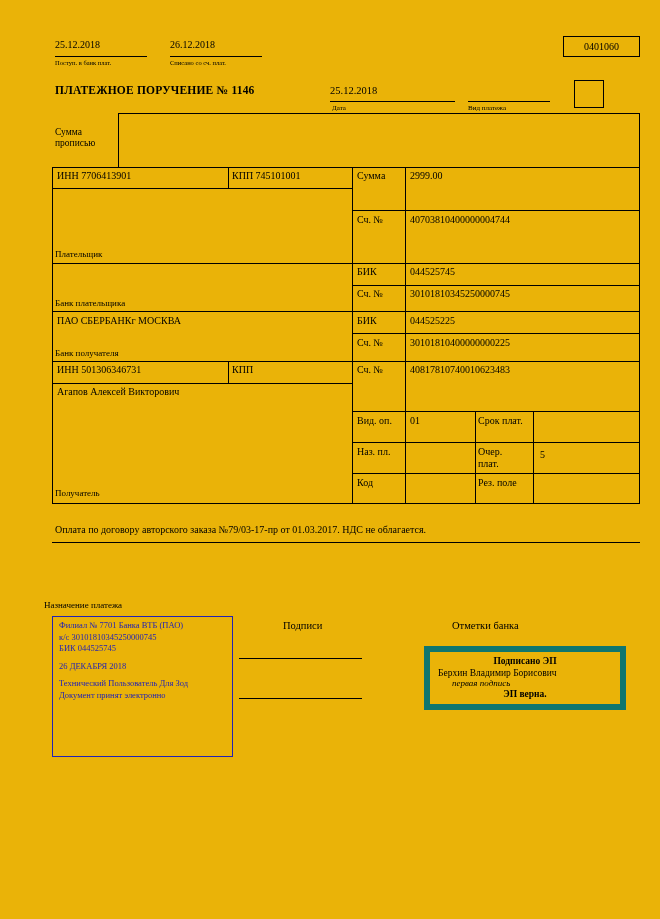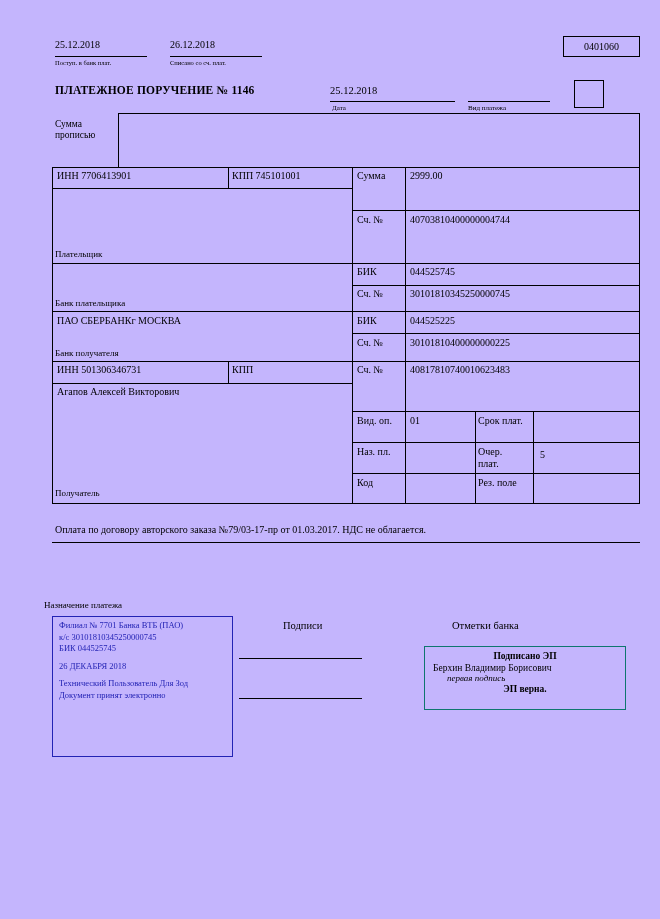--- a/index.html
+++ b/index.html
@@ -1,39 +1,39 @@
 <!DOCTYPE html>
 <html><head>
 <meta charset="utf-8">
 <style>
   * { margin:0; padding:0; box-sizing:border-box; }
   html,body { background:#ffffff; }
   body { font-family:"Liberation Serif", serif; color:#000; }
-  .page { position:relative; width:660px; height:919px; background:#c4b5fd; overflow:hidden; }
+  .page { position:relative; width:660px; height:919px; background:#eab308; overflow:hidden; }
   .t { position:absolute; white-space:nowrap; line-height:1.15; }
   .wrap { white-space:normal; }
   .ln  { position:absolute; height:1px; background:#000; }
   .vln { position:absolute; width:1px;  background:#000; }
   .box { position:absolute; border:1px solid #000; }
   .b { font-weight:bold; }
   .fs65 { font-size:6.5px; }
   .fs7  { font-size:7px; }
   .fs9  { font-size:9px; }
-  .fs95 { font-size:9.5px; }
+  .fs95 { font-size:9.5px;margin-top:8px; }
   .fs10 { font-size:10px; }
   .fs105{ font-size:10.5px; }
   .fs115{ font-size:11.5px; letter-spacing:0.2px; }
   .center { text-align:center; }
   .stamp { position:absolute; left:52px; top:616px; width:181px; height:141px;
            border:1px solid #2323b4; color:#2323b4; font-size:8.5px; line-height:11.5px;
            padding:3px 6px; }
   .stamp .gap1 { margin-top:6px; }
   .stamp .gap2 { margin-top:6px; width:132px; }
   .epbox { position:absolute; left:424px; top:646px; width:202px; height:64px;
-           border:1px solid #0f766e; font-size:9.5px; padding-top:4px; }
+           border:6px solid #0f766e; font-size:9.5px; padding-top:4px; }
   .epbox .signer { margin:2px 0 0 8px; }
   .epbox .note   { margin-left:22px; font-style:italic; font-size:9px; }
   .epbox .status { text-align:center; font-weight:bold; margin-top:1px; }
 </style>
 </head>
 <body>
 
 <div class="page">
 
   <div class="t fs10" style="left:55px;top:39px">25.12.2018</div>

